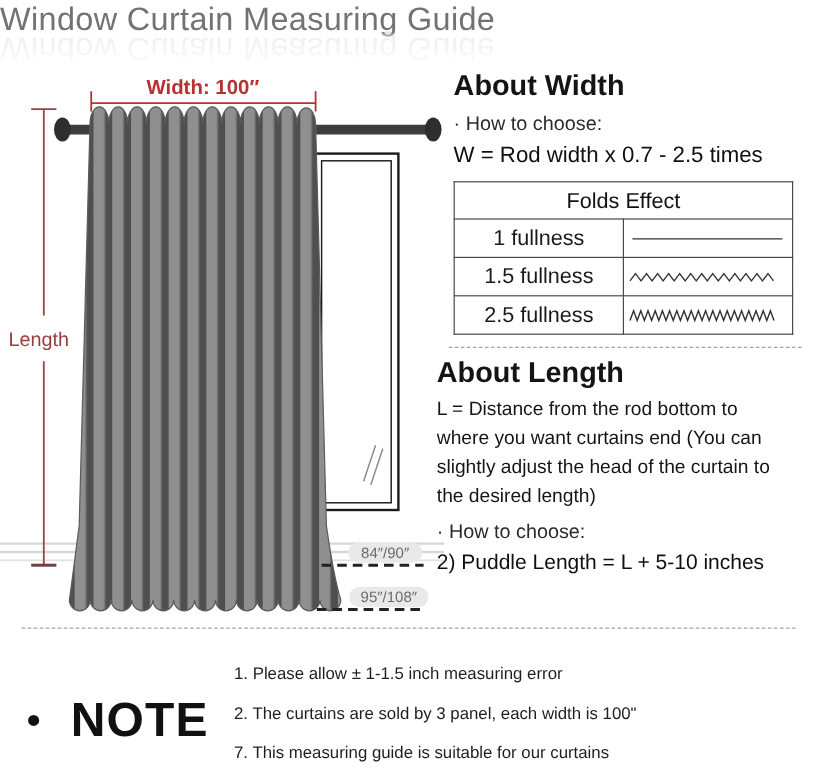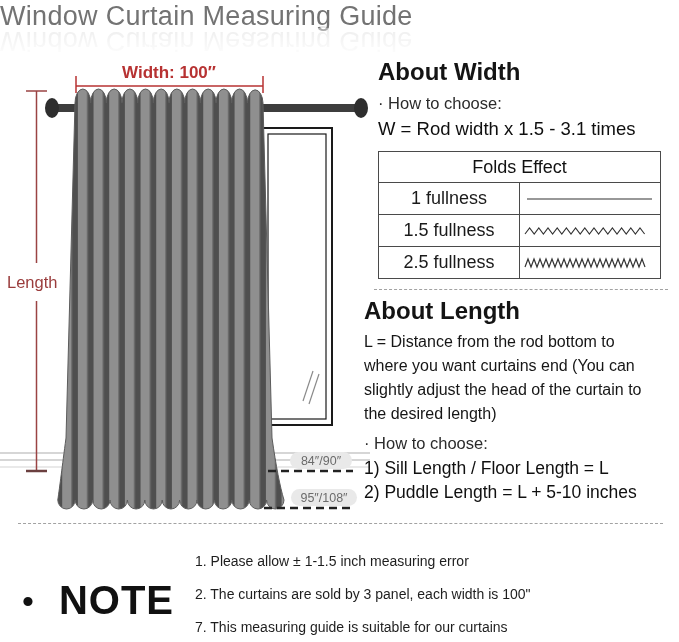--- a/index.html
+++ b/index.html
@@ -129,21 +129,21 @@
     <text x="7" y="288" font-size="16.5" font-weight="500" fill="#9a3c3c">Length</text>
   </g>
 </svg>
 
 <div class="divider mid"></div>
 <div class="divider bottom"></div>
 
 <div class="right-col">
   <div class="sec-heading">About Width</div>
   <div class="bullet-line">· How to choose:</div>
-  <div class="formula">W = Rod width x 1.5 - 3.1 times</div>
+  <div class="formula">W = Rod width x 0.7 - 2.5 times</div>
 
   <table class="folds">
     <thead>
       <tr>
           <th colspan="2">Folds Effect</th>
         </tr>
     </thead>
     <tbody>
       <tr>
         <td class="label-cell">1 fullness</td>
@@ -171,21 +171,20 @@
       </tr>
     </tbody>
   </table>
 </div>
 
 <div class="about-length">
   <div class="sec-heading">About Length</div>
   <div class="measure-text">L = Distance from the rod bottom to where you want curtains end  (You can slightly adjust the head of the curtain to the desired length)</div>
   <div class="bullet-line">· How to choose:</div>
   <div class="choices">
-    <div class="choice-item">1)  Sill Length / Floor Length = L</div>
     <div class="choice-item">2)  Puddle Length = L + 5-10 inches</div>
   </div>
 </div>
 
 <div class="note-head">
   <span class="note-bullet">•</span>
   <span class="note-title">NOTE</span>
 </div>
 <ul class="note-list">
   <li>1. Please allow ± 1-1.5 inch measuring error</li>

